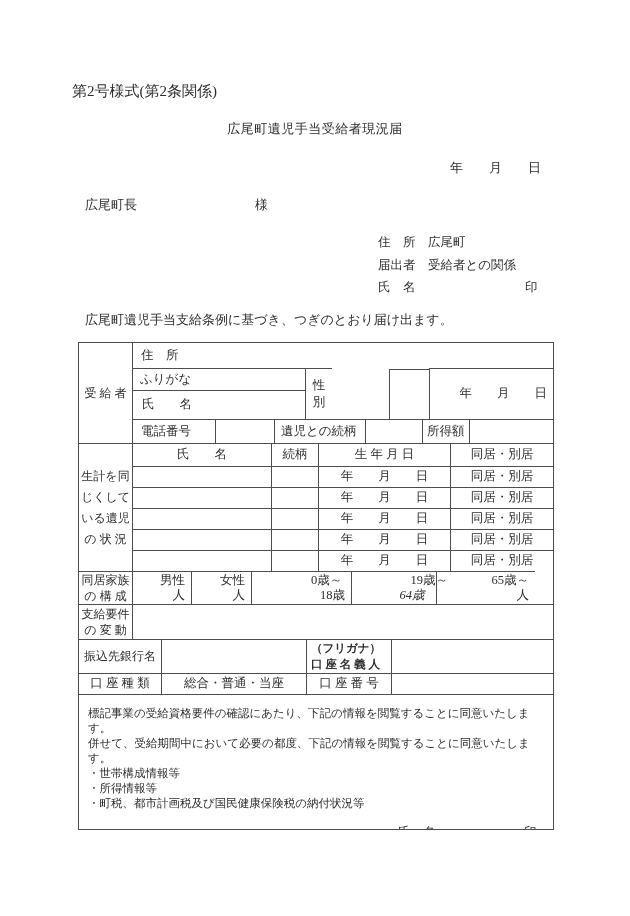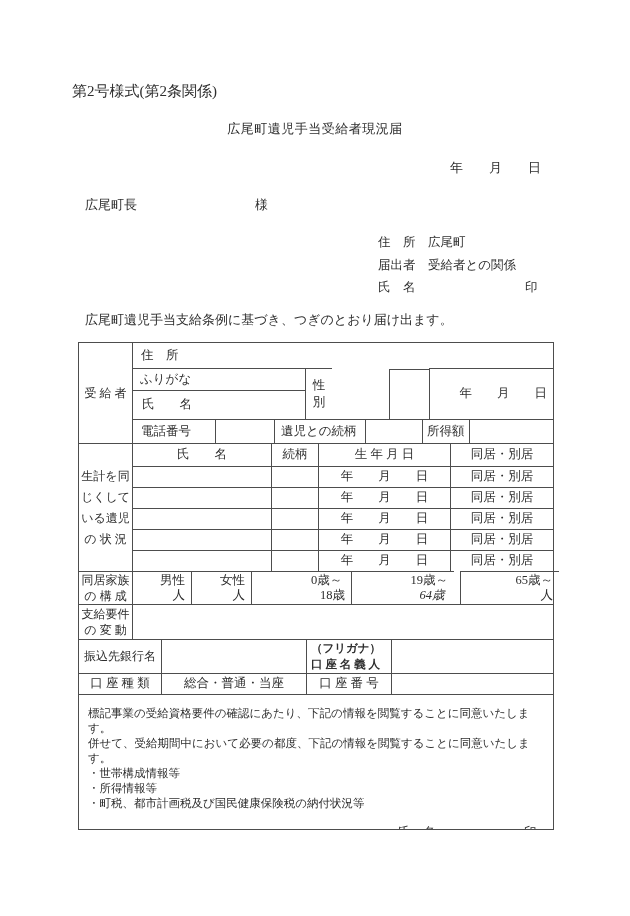--- a/index.html
+++ b/index.html
@@ -146,26 +146,26 @@
     </div>
     <div class="c bl bt unitcell" style="left:172px;top:228px;width:100px;height:33px;">
       <span class="lines">
           <span style="display:block;">0歳～</span>
           <span class="age-l2" style="display:block;">18歳</span>
         </span>
       <span>人</span>
     </div>
     <div class="c bl bt unitcell" style="left:272px;top:228px;width:103px;height:33px;">
       <span class="lines">
-          <span style="display:block;">19歳～</span>
+          <span style="display:block;margin-left:20px;">19歳～</span>
           <span class="age-l2" style="display:block;font-style:italic;">64歳</span>
         </span>
       <span>人</span>
     </div>
-    <div class="c bl bt unitcell" style="left:381px;top:228px;width:99px;height:33px;">
+    <div class="c bl bt unitcell" style="left:357px;top:228px;width:99px;height:33px;">
       <span class="lines">65歳～</span>
       <span>人</span>
     </div>
 
     <div class="c bt vc lblcol lh16" style="left:0;top:261px;width:53px;height:35px;">
       <span>支給要件</span>
       <span>の 変 動</span>
     </div>
     <div class="c bl bt" style="left:53px;top:261px;width:421px;height:35px;"></div>
 

